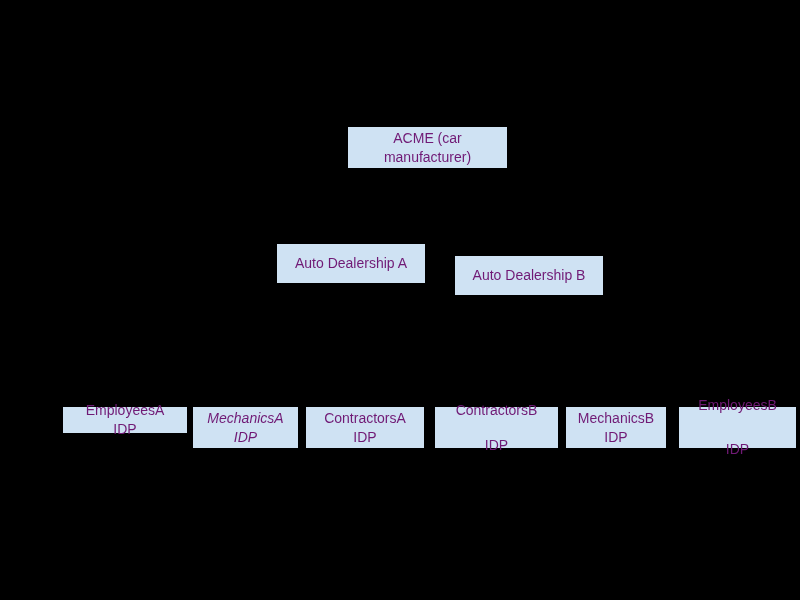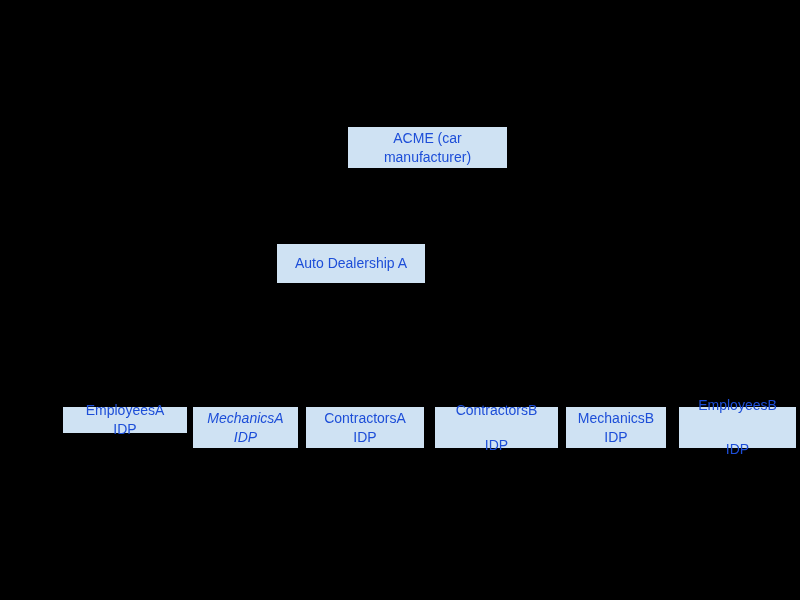--- a/index.html
+++ b/index.html
@@ -11,21 +11,21 @@
     position: relative;
     width: 800px;
     height: 600px;
     background: #000000;
     overflow: hidden;
     font-family: "Liberation Sans", sans-serif;
   }
   .node {
     position: absolute;
     background: #cfe2f3;
-    color: #1d4ed8;
+    color: #701a75;
     display: flex;
     flex-direction: column;
     align-items: center;
     justify-content: center;
     text-align: center;
     font-size: 14px;
     line-height: 19px;
     box-sizing: border-box;
   }
   .node span { display: block; white-space: nowrap; }
@@ -37,20 +37,23 @@
 
   <div class="node" style="left:348px; top:127px; width:159px; height:41px;">
     <span>ACME (car</span>
     <span>manufacturer)</span>
   </div>
 
   <div class="node" style="left:277px; top:244px; width:148px; height:39px;">
     <span>Auto Dealership A</span>
   </div>
 
+  <div class="node" style="left:455px; top:256px; width:148px; height:39px;">
+    <span>Auto Dealership B</span>
+  </div>
 
   <div class="node" style="left:63px; top:407px; width:124px; height:26px;">
     <span>EmployeesA</span>
     <span>IDP</span>
   </div>
 
   <div class="node" style="left:193px; top:407px; width:105px; height:41px;font-style:italic;">
     <span>MechanicsA</span>
     <span>IDP</span>
   </div>

